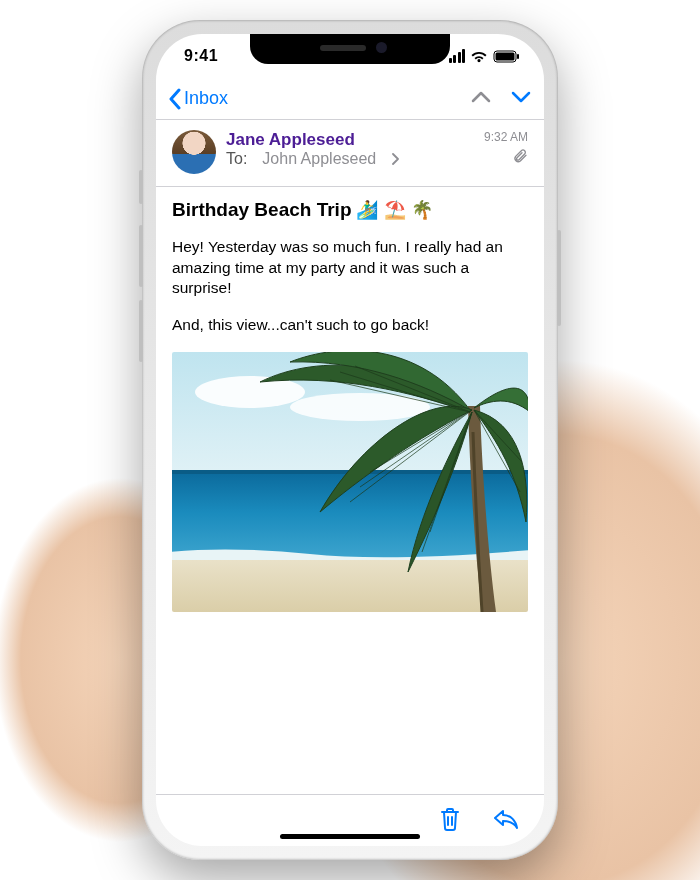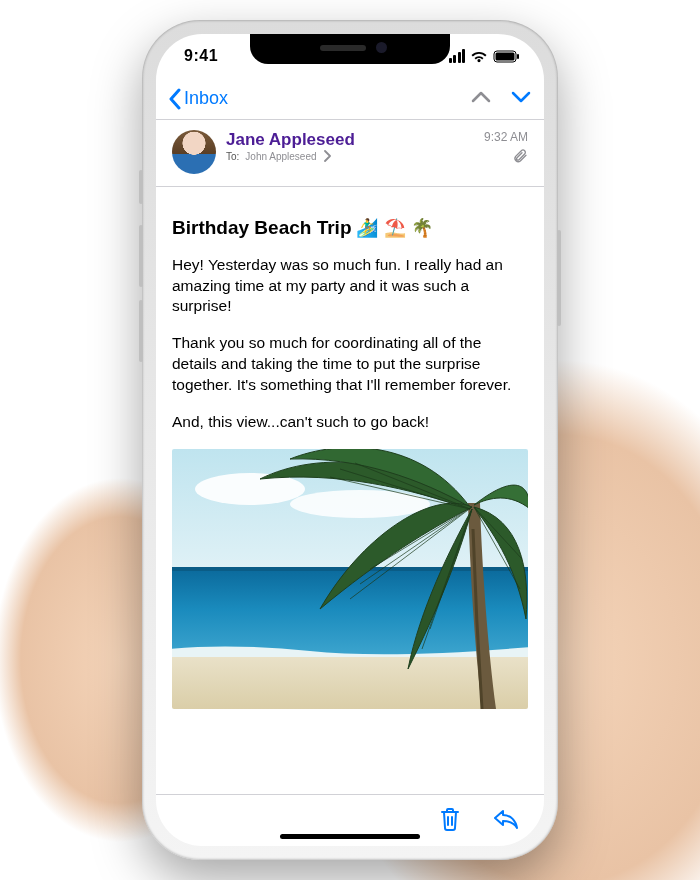--- a/index.html
+++ b/index.html
@@ -91,31 +91,31 @@
   }
   .avatar{
     width:44px;height:44px;border-radius:50%;
     background:
       radial-gradient(circle at 50% 30%,#f2d6c4 0 30%,transparent 31%),
       linear-gradient(#7a5a3a,#5a3e24 55%,#2b6fb3 55%);
     flex:0 0 44px;
   }
   .head-mid{flex:1;min-width:0}
   .sender{font-weight:700;font-size:17px;color:#4c1d95;line-height:1.2}
-  .to-line{font-size:10px;color:var(--grey);display:flex;align-items:center;gap:6px}
+  .to-line{font-size:16px;color:var(--grey);display:flex;align-items:center;gap:15px}
   .to-line .lbl{color:#555}
   .to-line .chev{color:var(--grey)}
   .head-right{display:flex;flex-direction:column;align-items:flex-end;gap:4px;font-size:12px;color:var(--grey)}
   
   .content{
     flex:1;overflow:hidden;
     padding:10px 16px 0;
     font-size:15.5px;line-height:1.35;color:#000;
   }
-  .subject{font-weight:800;font-size:19px;margin:18px 0 14px}
+  .subject{font-weight:800;font-size:19px;margin:0 0 14px}
   .subject .emoji{font-size:18px}
   .para{margin:12px 0 16px}
   .photo{
     margin-top:4px;height:260px;border-radius:2px;overflow:hidden;
     position:relative;
   }
   .photo svg{width:100%;height:100%;display:block}
   
   .toolbar{
     height:52px;flex:0 0 52px;
@@ -222,21 +222,20 @@
         </span>
       </div>
     </div>
 
     <div class="content">
       <div class="subject">
         <span>Birthday Beach Trip</span>
         <span class="emoji">🏄‍♂️ ⛱️ 🌴</span>
       </div>
       <p class="para">Hey! Yesterday was so much fun. I really had an amazing time at my party and it was such a surprise!</p>
-      <p class="para">Thank you so much for coordinating all of the details and taking the time to put the surprise together. It's something that I'll remember forever.</p>
       <p class="para">And, this view...can't such to go back!</p>
 
       <div class="photo">
         <svg viewBox="0 0 360 260" preserveAspectRatio="xMidYMid slice">
           <defs>
             <linearGradient id="sky" x1="0" y1="0" x2="0" y2="1">
               <stop offset="0" stop-color="#bfe4ef"></stop>
                 <stop offset="1" stop-color="#dff1f6"></stop>
             </linearGradient>
             <linearGradient id="sea" x1="0" y1="0" x2="0" y2="1">

